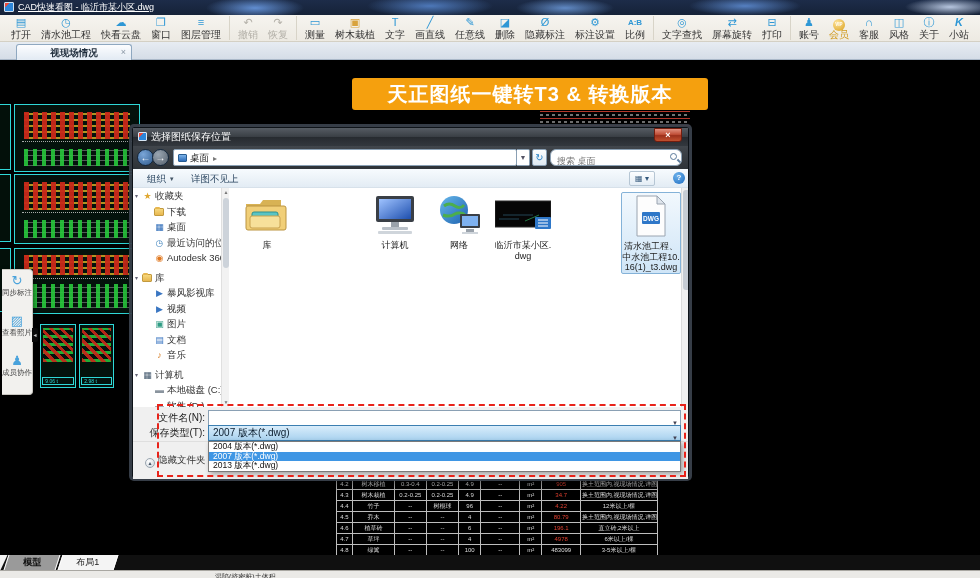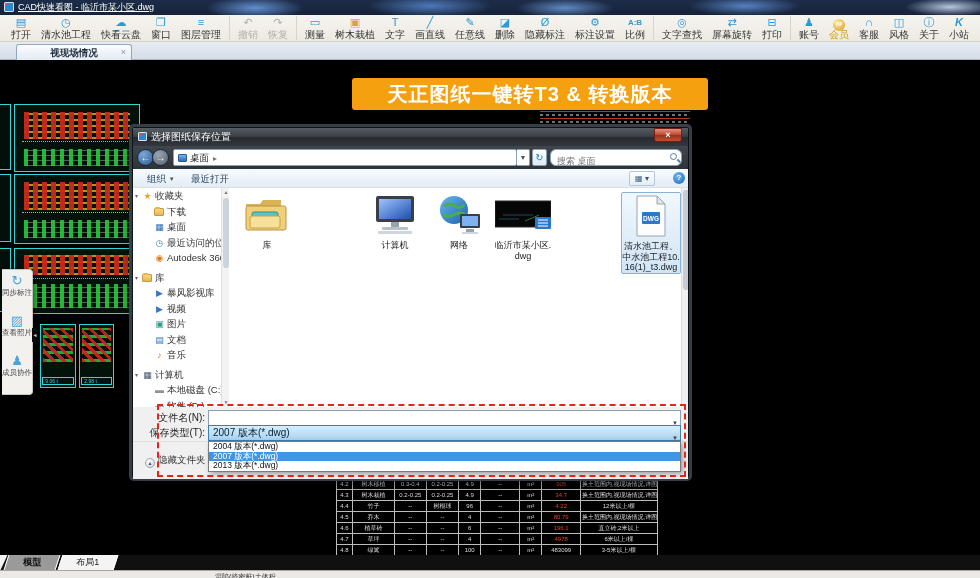--- a/index.html
+++ b/index.html
@@ -460,21 +460,21 @@
         </div>
         <div class="addrdrop">▼</div>
         <div class="refreshbtn">↻</div>
         <div class="searchbox">
           <input placeholder="搜索 桌面" style="">
           <span class="mag"></span>
         </div>
       </div>
       <div class="dlg-cmd">
         <span class="cmditem" style="left:14px;"><span>组织</span> <span class="caret">▼</span></span>
-        <span class="cmditem" style="left:58px;">最近打开</span>
+        <span class="cmditem" style="left:58px;">详图不见上</span>
         <div class="viewbtn">▦ ▾</div>
         <div class="helpbtn">?</div>
       </div>
       <div class="dlg-body">
         <div class="tree" id="dlgtree">
             <div class="trow l0"><span class="garrow">▾</span><span class="ti" style="color:#e0a832">★</span><span>收藏夹</span></div>
             <div class="trow l1"><span class="mini-folder"></span><span>下载</span></div>
             <div class="trow l1"><span class="ti" style="color:#2e6cb8">▦</span><span>桌面</span></div>
             <div class="trow l1"><span class="ti" style="color:#4a8ac0">◷</span><span>最近访问的位置</span></div>
             <div class="trow l1"><span class="ti" style="color:#e07820">◉</span><span>Autodesk 360</span></div>

